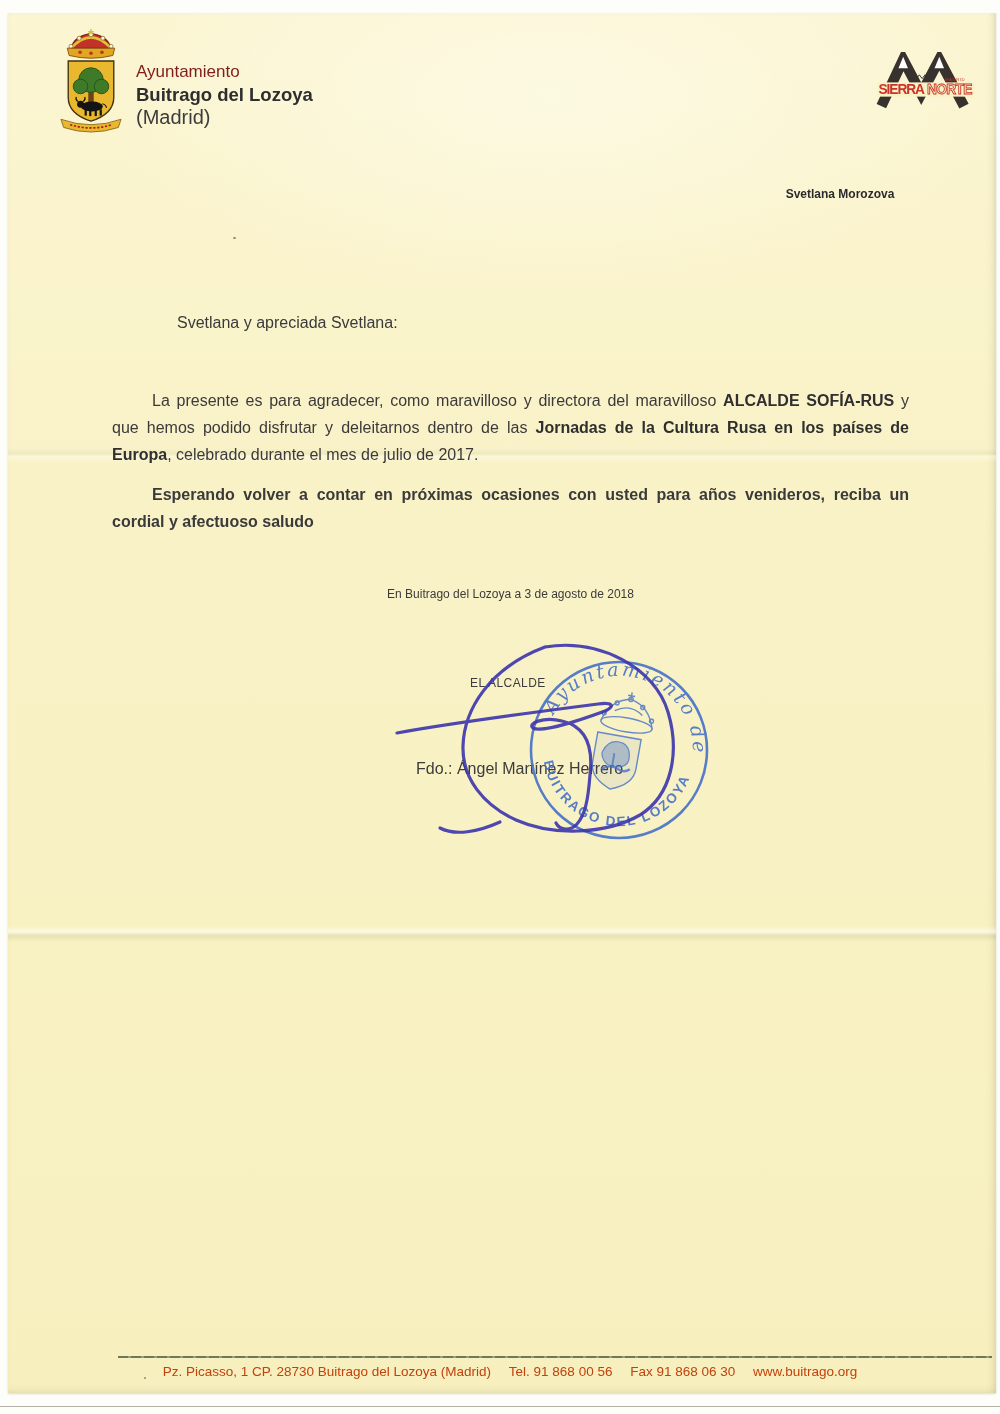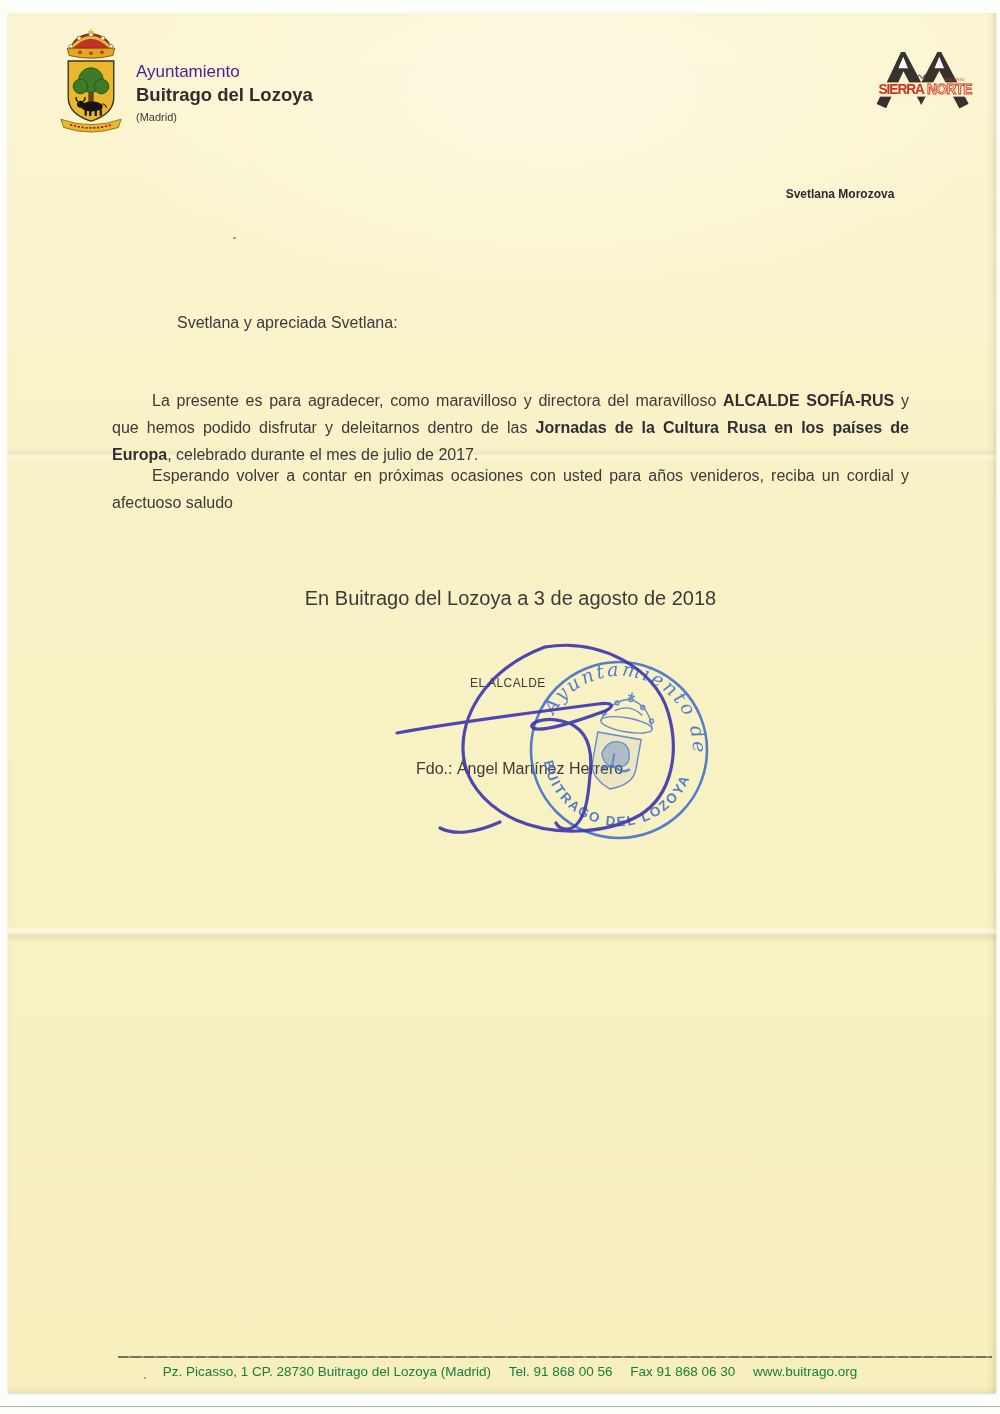--- a/index.html
+++ b/index.html
@@ -21,49 +21,49 @@
   .crease.c1{top:448px;height:14px;
     background:linear-gradient(180deg, rgba(255,255,250,0) 0%, rgba(125,112,60,.08) 42%, rgba(255,255,248,.4) 58%, rgba(255,255,250,0) 100%);}
   .crease.c2{top:926px;height:16px;
     background:linear-gradient(180deg, rgba(255,255,252,0) 0%, rgba(255,255,250,.55) 35%, rgba(130,118,64,.13) 62%, rgba(255,255,250,0) 100%);}
   .speck{position:absolute;background:#8d8a76;border-radius:50%;}
   .bottom-scan-line{position:absolute;left:0;top:1406px;width:1000px;height:1px;background:#b5b2aa;}
 
   
   .crest{position:absolute;left:50px;top:24px;width:82px;height:114px;}
   .org-block{position:absolute;left:136px;top:60px;line-height:23px;}
-  .org-line1{font-size:17px;color:#4c1d95;}
+  .org-line1{font-size:17px;color:#7f1d1d;}
   .org-line2{font-size:18.5px;font-weight:bold;color:#2e2e2e;}
-  .org-line3{font-size:11px;color:#3c3c3c;}
+  .org-line3{font-size:20px;color:#3c3c3c;}
   .sierra{position:absolute;left:876px;top:52px;width:100px;height:57px;}
 
   
   .recipient{position:absolute;left:740px;top:187px;width:200px;text-align:center;
     font-size:12px;font-weight:bold;color:#2b2b2b;}
   .greeting{position:absolute;left:177px;top:314px;font-size:16px;}
   .para{position:absolute;left:112px;width:797px;font-size:16px;line-height:27px;
     text-align:justify;text-indent:40px;color:#3a3a3a;}
   .p1{top:371px;}
-  .p2{top:446px;}
+  .p2{top:465px;font-weight:bold;}
   .b{font-weight:bold;color:#2f2f2f;}
-  .dateline{position:absolute;left:112px;top:587px;width:797px;text-align:center;font-size:20px;}
+  .dateline{position:absolute;left:112px;top:587px;width:797px;text-align:center;font-size:12px;}
   .alcalde{position:absolute;left:470px;top:676px;font-size:12px;letter-spacing:.4px;color:#3c3c3c;}
   .fdo{position:absolute;left:416px;top:760px;font-size:16px;color:#3c3c3c;}
 
   
   .stamp{position:absolute;left:519px;top:650px;width:200px;height:200px;opacity:.92;}
   .stamp-top-text{font:italic 19px "DejaVu Serif", serif;letter-spacing:2.5px;fill:#4a74c8;}
   .stamp-bottom-text{font:bold 13.5px "Liberation Sans", sans-serif;letter-spacing:2px;fill:#4a74c8;}
   .signature{position:absolute;left:370px;top:625px;width:330px;height:230px;}
 
   
   .footer-line{position:absolute;left:118px;top:1356px;width:874px;height:2px;
     background:repeating-linear-gradient(90deg,#6e7758 0px,#6e7758 10px,#939b80 10px,#939b80 13px);}
   .footer-text{position:absolute;left:60px;top:1364px;width:900px;text-align:center;
-    font-size:13.5px;color:#15803d;}
+    font-size:13.5px;color:#c2410c;}
   .footer-text .seg{margin-left:14px;}
   .footer-text .seg:first-child{margin-left:0;}
 </style>
 </head>
 <body>
 
 <div class="paper"></div>
 <div class="crease c1"></div>
 <div class="crease c2"></div>
 <div class="speck" style="left:233px;top:237px;width:3px;height:2px;"></div>

